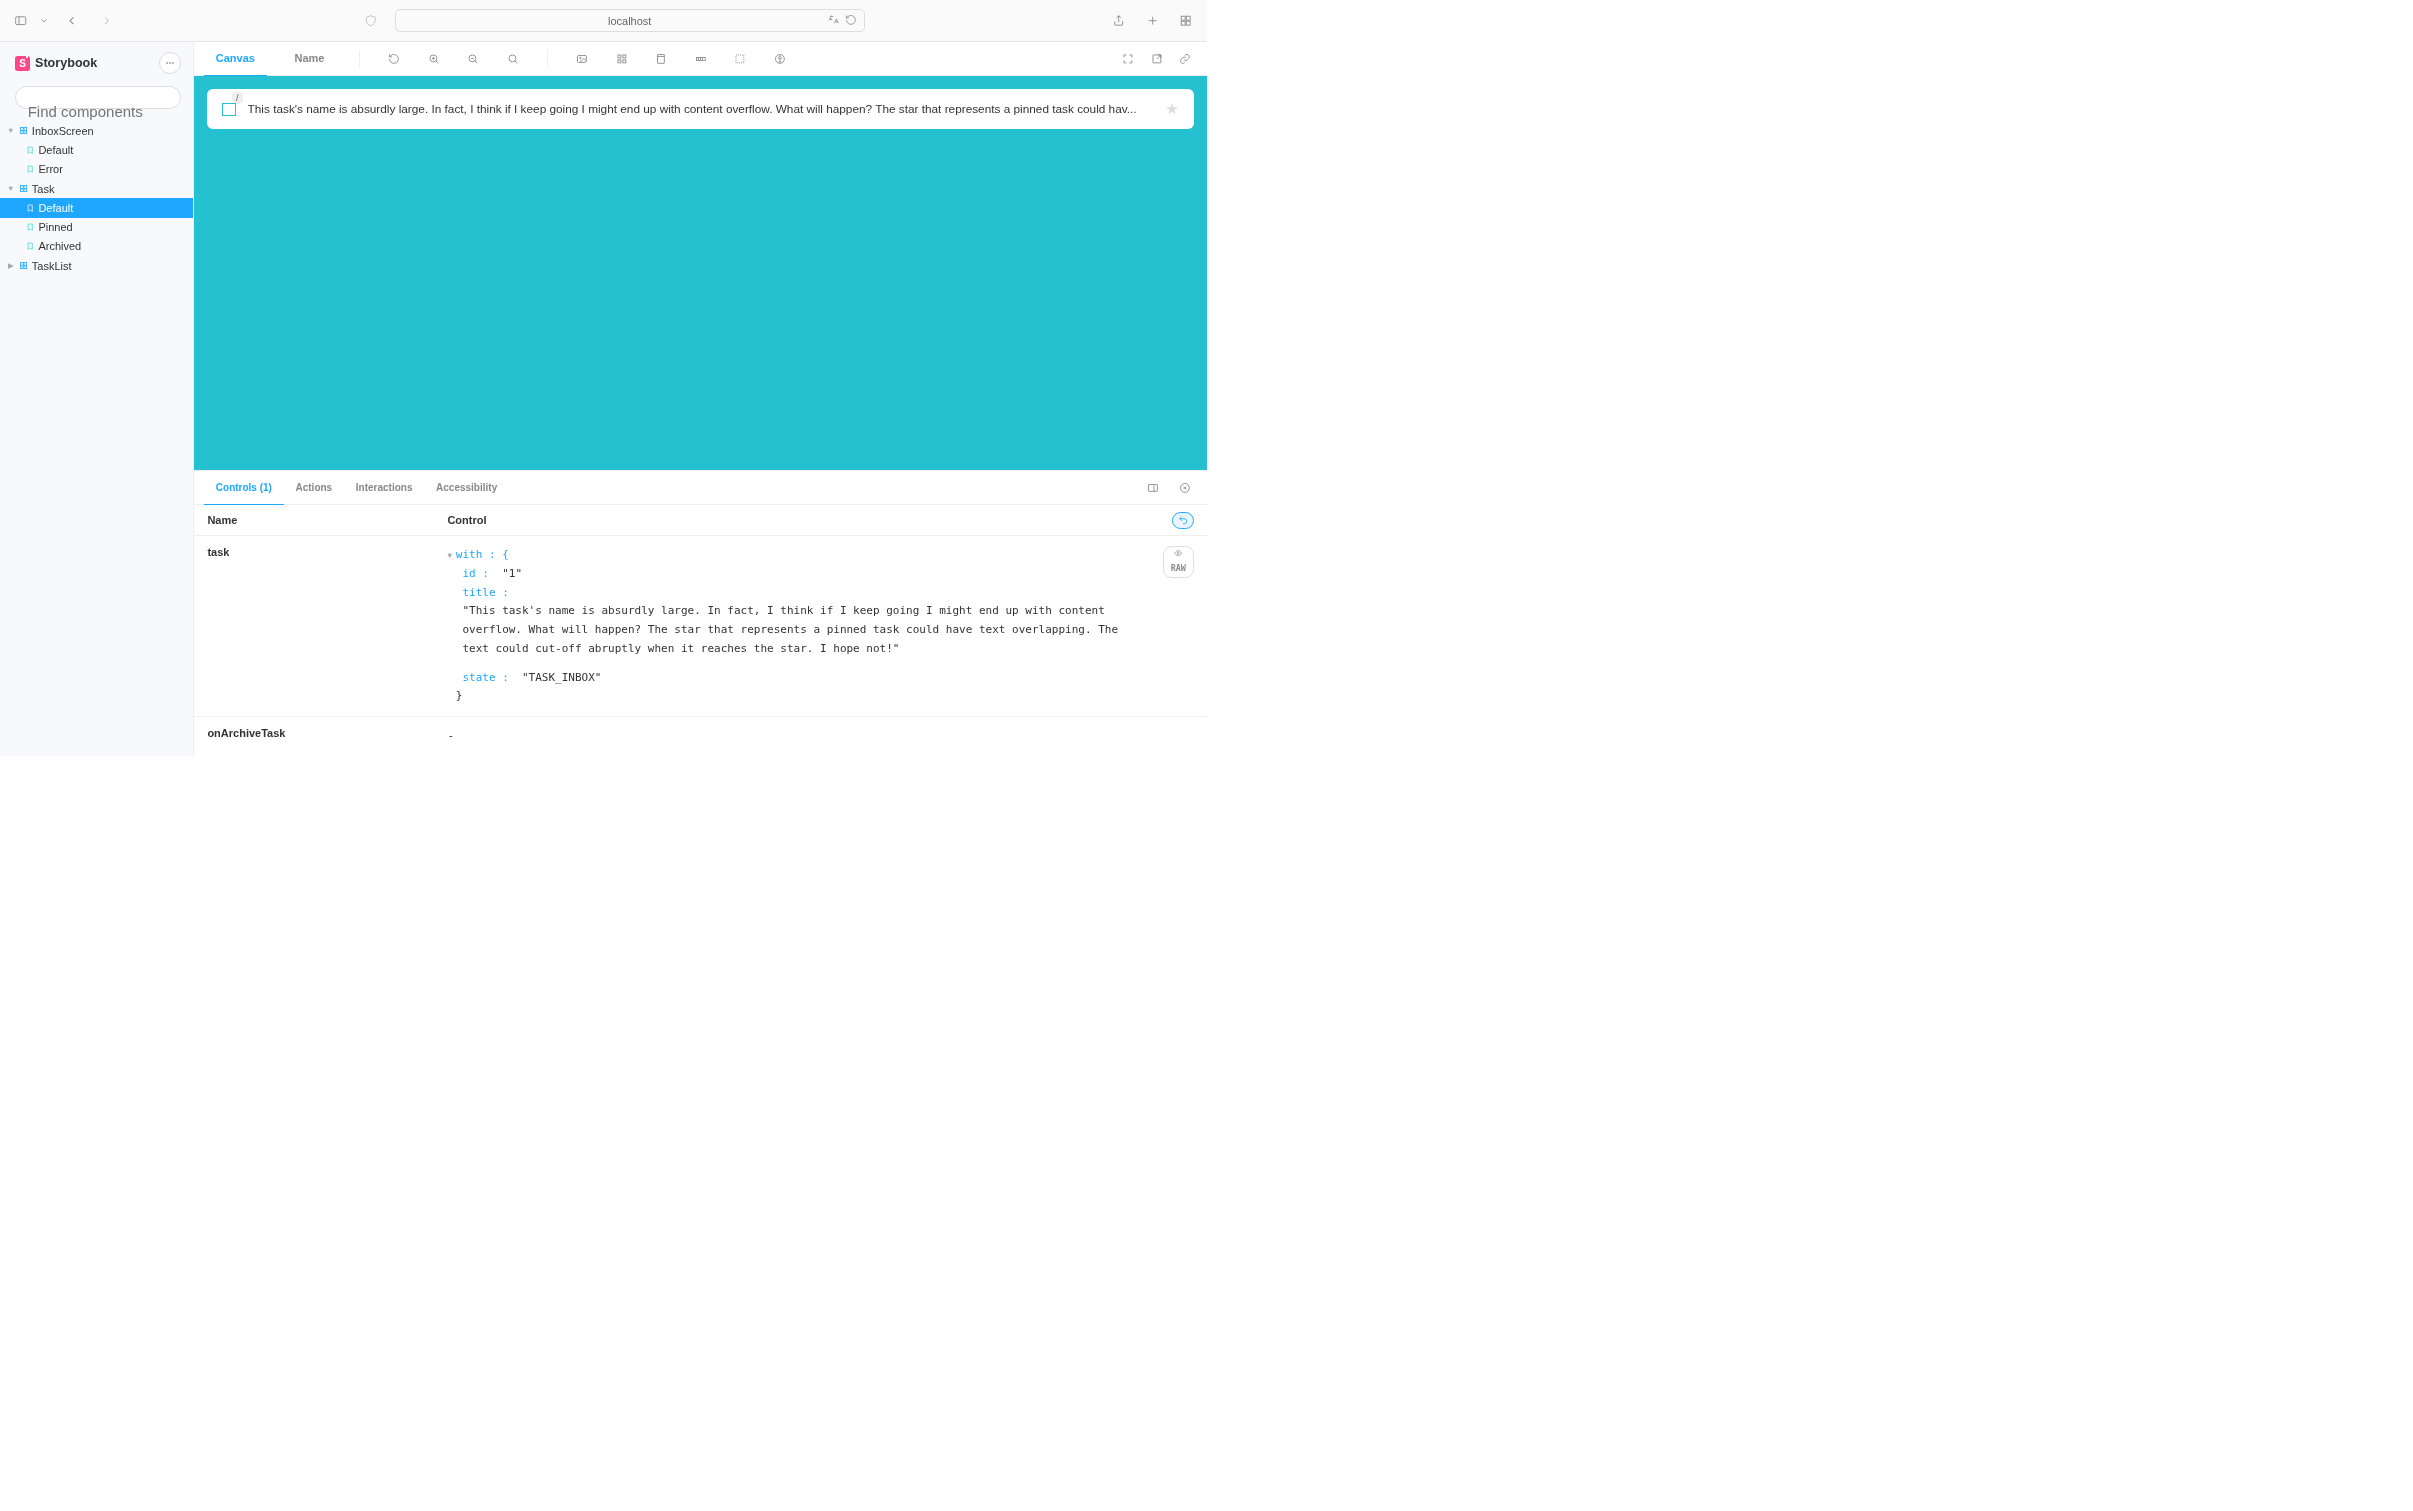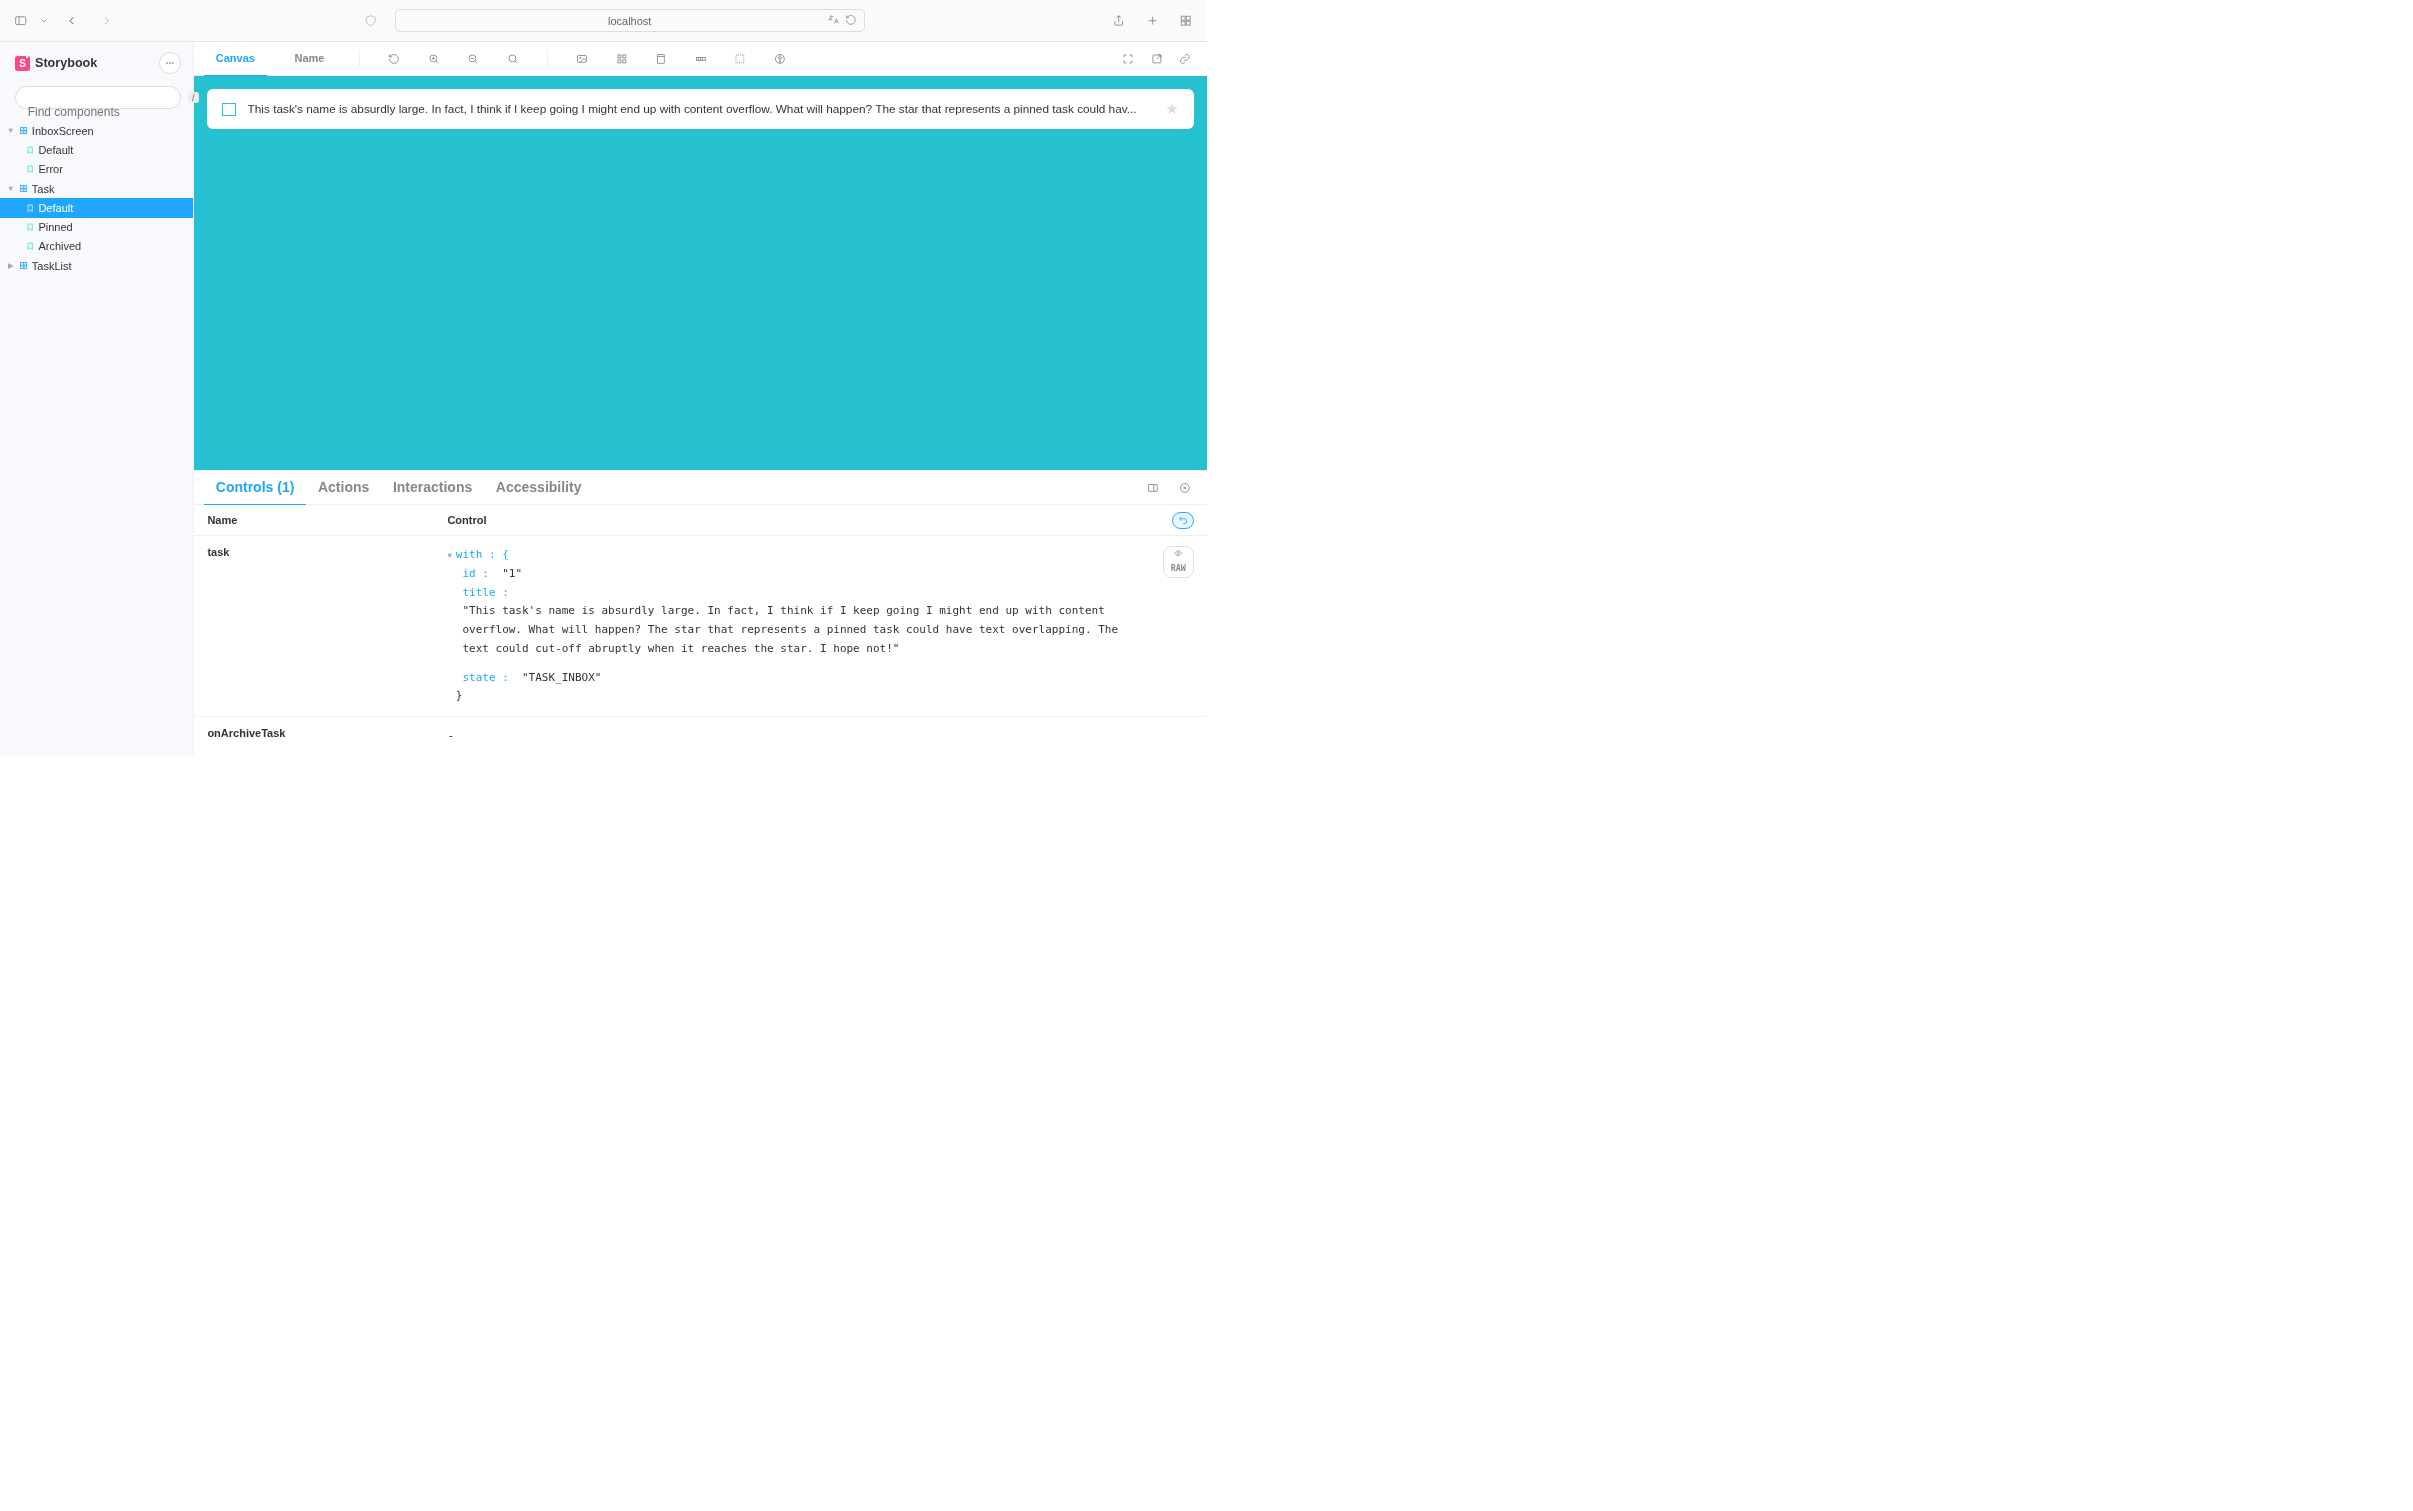--- a/index.html
+++ b/index.html
@@ -21,21 +21,21 @@
 .sidebar { width: 194px; background: #f7f9fc; border-right: 0.8px solid #eee; display: flex; flex-direction: column; }
 .content { flex: 1; display: flex; flex-direction: column; min-width: 0; }
 
 
 .sb-head { display: flex; align-items: center; padding: 10px 11.8px 8.4px 15px; }
 .sb-logo { display: flex; align-items: center; gap: 5px; font-weight: 800; font-size: 12.6px; color: #333; }
 .sb-logo-mark { width: 15px; height: 15px; background: #ff4785; border-radius: 2.5px; display: flex; align-items: center; justify-content: center; color: #fff; font-weight: 900; font-size: 10px; position: relative; }
 .sb-logo-mark::before { content: ''; position: absolute; right: 2.5px; top: 0; width: 1.7px; height: 2.5px; background: #fff; }
 .sb-menu { margin-left: auto; width: 22px; height: 22px; border: 0.8px solid #ddd; border-radius: 50%; display: flex; align-items: center; justify-content: center; color: #666; background: #fff; }
 .sb-search { margin: 3.4px 11.8px 8.4px 15px; height: 23.5px; border: 0.8px solid #ddd; border-radius: 12.6px; display: flex; align-items: center; padding: 0 6.7px; background: #fff; color: #999; gap: 5px; position: relative; }
-.sb-search input { border: none; outline: none; flex: 1; font-size: 12px; color: #555; background: transparent; margin-top: 28px; }
+.sb-search input { border: none; outline: none; flex: 1; font-size: 15px; color: #555; background: transparent; margin-top: 28px; }
 .sb-search-kbd { background: #eee; border-radius: 2.5px; padding: 0.8px 4.2px; font-size: 9.2px; color: #666; }
 
 
 .tree { padding-top: 3.4px; font-size: 11px; }
 .tree-row { display: flex; align-items: center; height: 19.3px; padding-left: 6.7px; gap: 3.4px; cursor: default; }
 .tree-row.component { color: #333; font-weight: 400; }
 .tree-row.story { padding-left: 25px; color: #333; }
 .tree-row.active { background: #1ea7fd; color: #fff; }
 .tree-caret { color: #aaa; font-size: 7.6px; width: 8.4px; text-align: center; }
 .tree-ic { width: 10px; height: 10px; display: inline-flex; align-items: center; justify-content: center; }
@@ -55,21 +55,21 @@
 
 .canvas { flex: 1; background: #26c1d1; padding: 13.4px; overflow: hidden; }
 .task-card { background: #fff; height: 40px; display: flex; align-items: center; padding: 0 15px; gap: 11.8px; border-radius: 6px; }
 .task-check { width: 13.4px; height: 13.4px; border: 1.3px solid #26c1d1; }
 .task-title { flex: 1; white-space: nowrap; overflow: hidden; text-overflow: ellipsis; font-size: 11.8px; color: #333; }
 .task-star { color: #ddd; font-size: 15px; }
 
 
 .addons { height: 286px; border-top: 0.8px solid #eee; display: flex; flex-direction: column; background: #fff; }
 .ad-tabs { height: 34px; border-bottom: 0.8px solid #eee; display: flex; align-items: center; padding: 0 10px; }
-.ad-tab { padding: 0 11.8px; height: 34px; display: flex; align-items: center; color: #888; font-size: 14px; font-weight: 600; border-bottom: 1.7px solid transparent; }
+.ad-tab { padding: 0 11.8px; height: 34px; display: flex; align-items: center; color: #888; font-size: 10px; font-weight: 600; border-bottom: 1.7px solid transparent; }
 .ad-tab.active { color: #1ea7fd; border-bottom-color: #1ea7fd; }
 .ad-tabs-right { margin-left: auto; display: flex; gap: 8.4px; color: #888; }
 .ad-head { display: flex; padding: 6.7px 13.4px; border-bottom: 0.8px solid #eee; font-weight: 700; font-size: 11px; color: #333; align-items: center; }
 .ad-name-col { width: 240px; }
 .ad-ctrl-col { flex: 1; }
 .ad-reset { width: 22px; height: 17px; border: 0.8px solid #1ea7fd; border-radius: 9.2px; display: flex; align-items: center; justify-content: center; color: #1ea7fd; background: #eaf6ff; }
 .ad-body { flex: 1; overflow: auto; }
 .ad-row { display: flex; padding: 10px 13.4px; border-bottom: 0.8px solid #f2f2f2; font-size: 11px; }
 .ad-row-name { width: 240px; font-weight: 700; color: #333; }
 .ad-row-ctrl { flex: 1; position: relative; font-family: ui-monospace, Menlo, monospace; font-size: 11px; color: #333; line-height: 1.7; }

